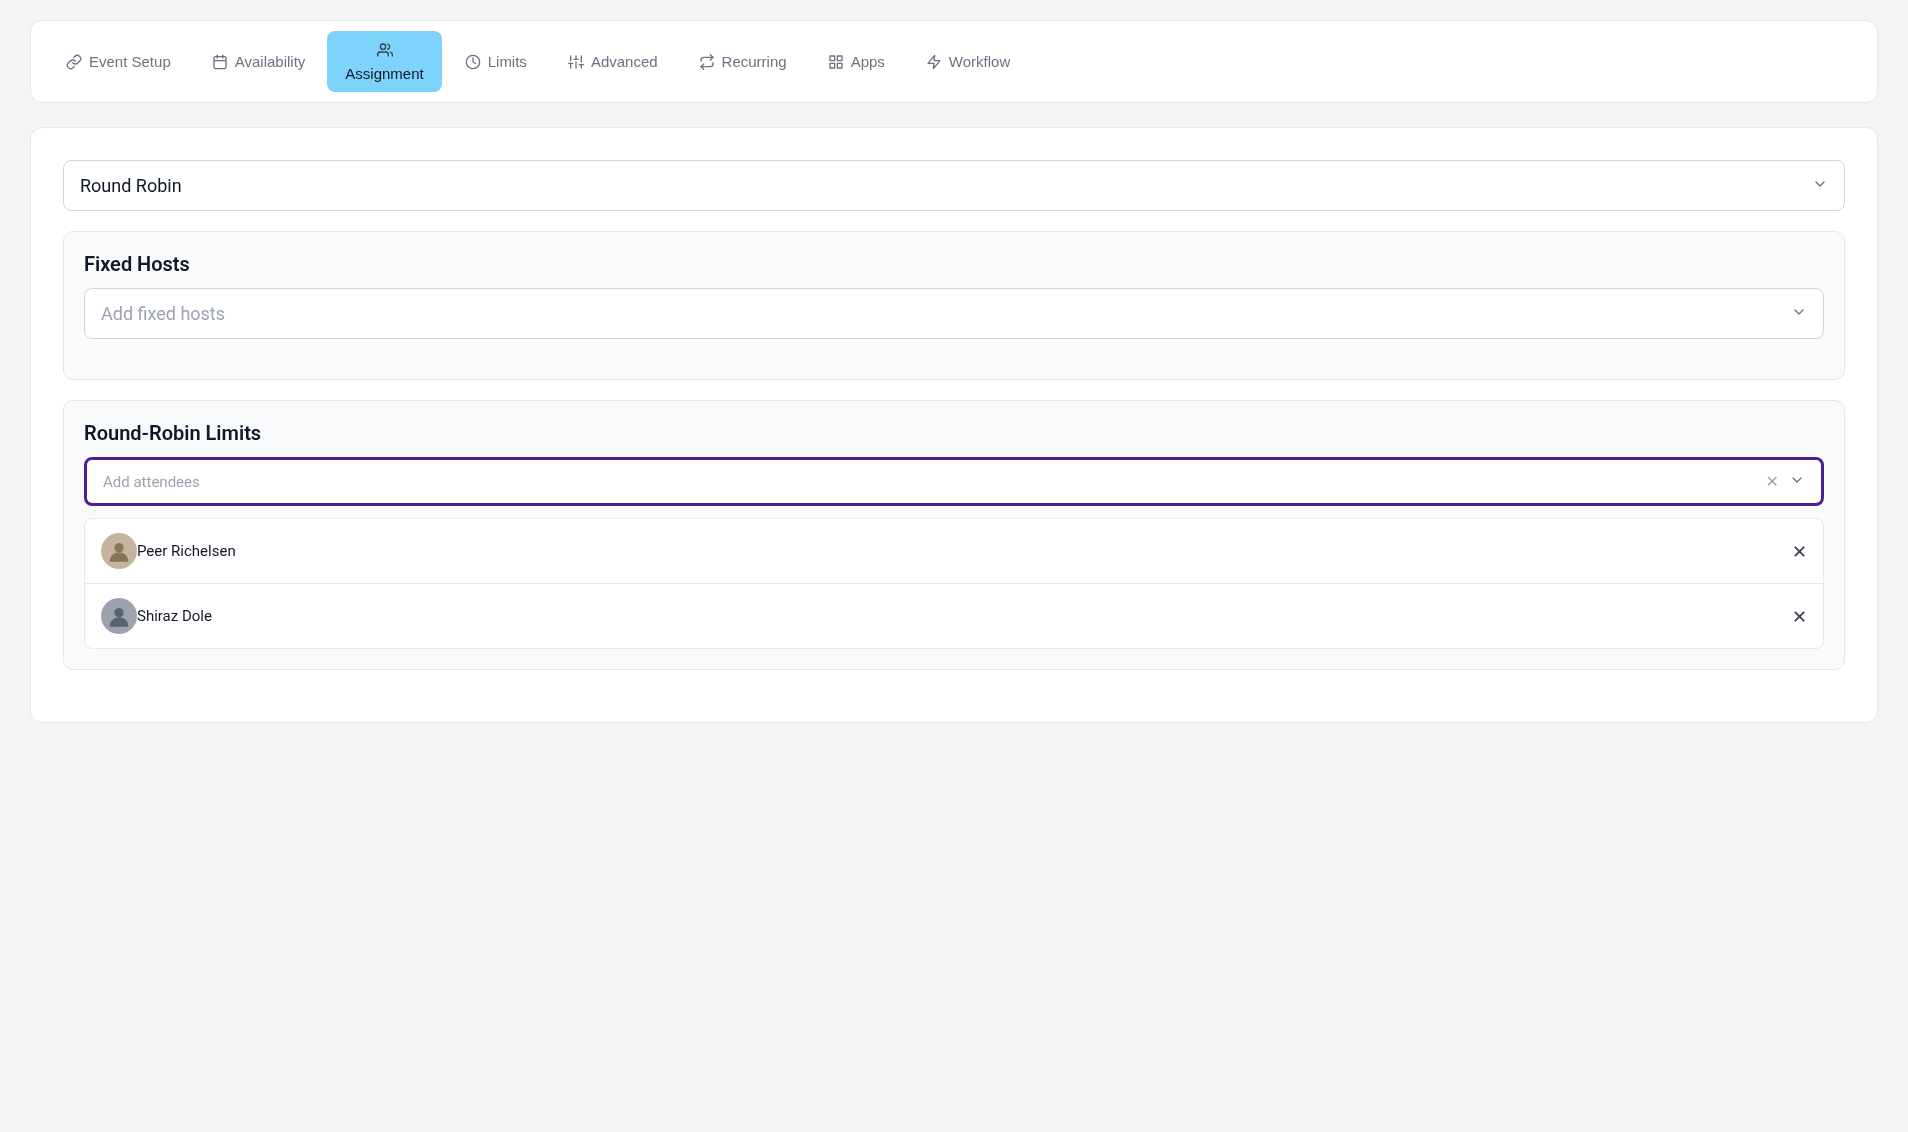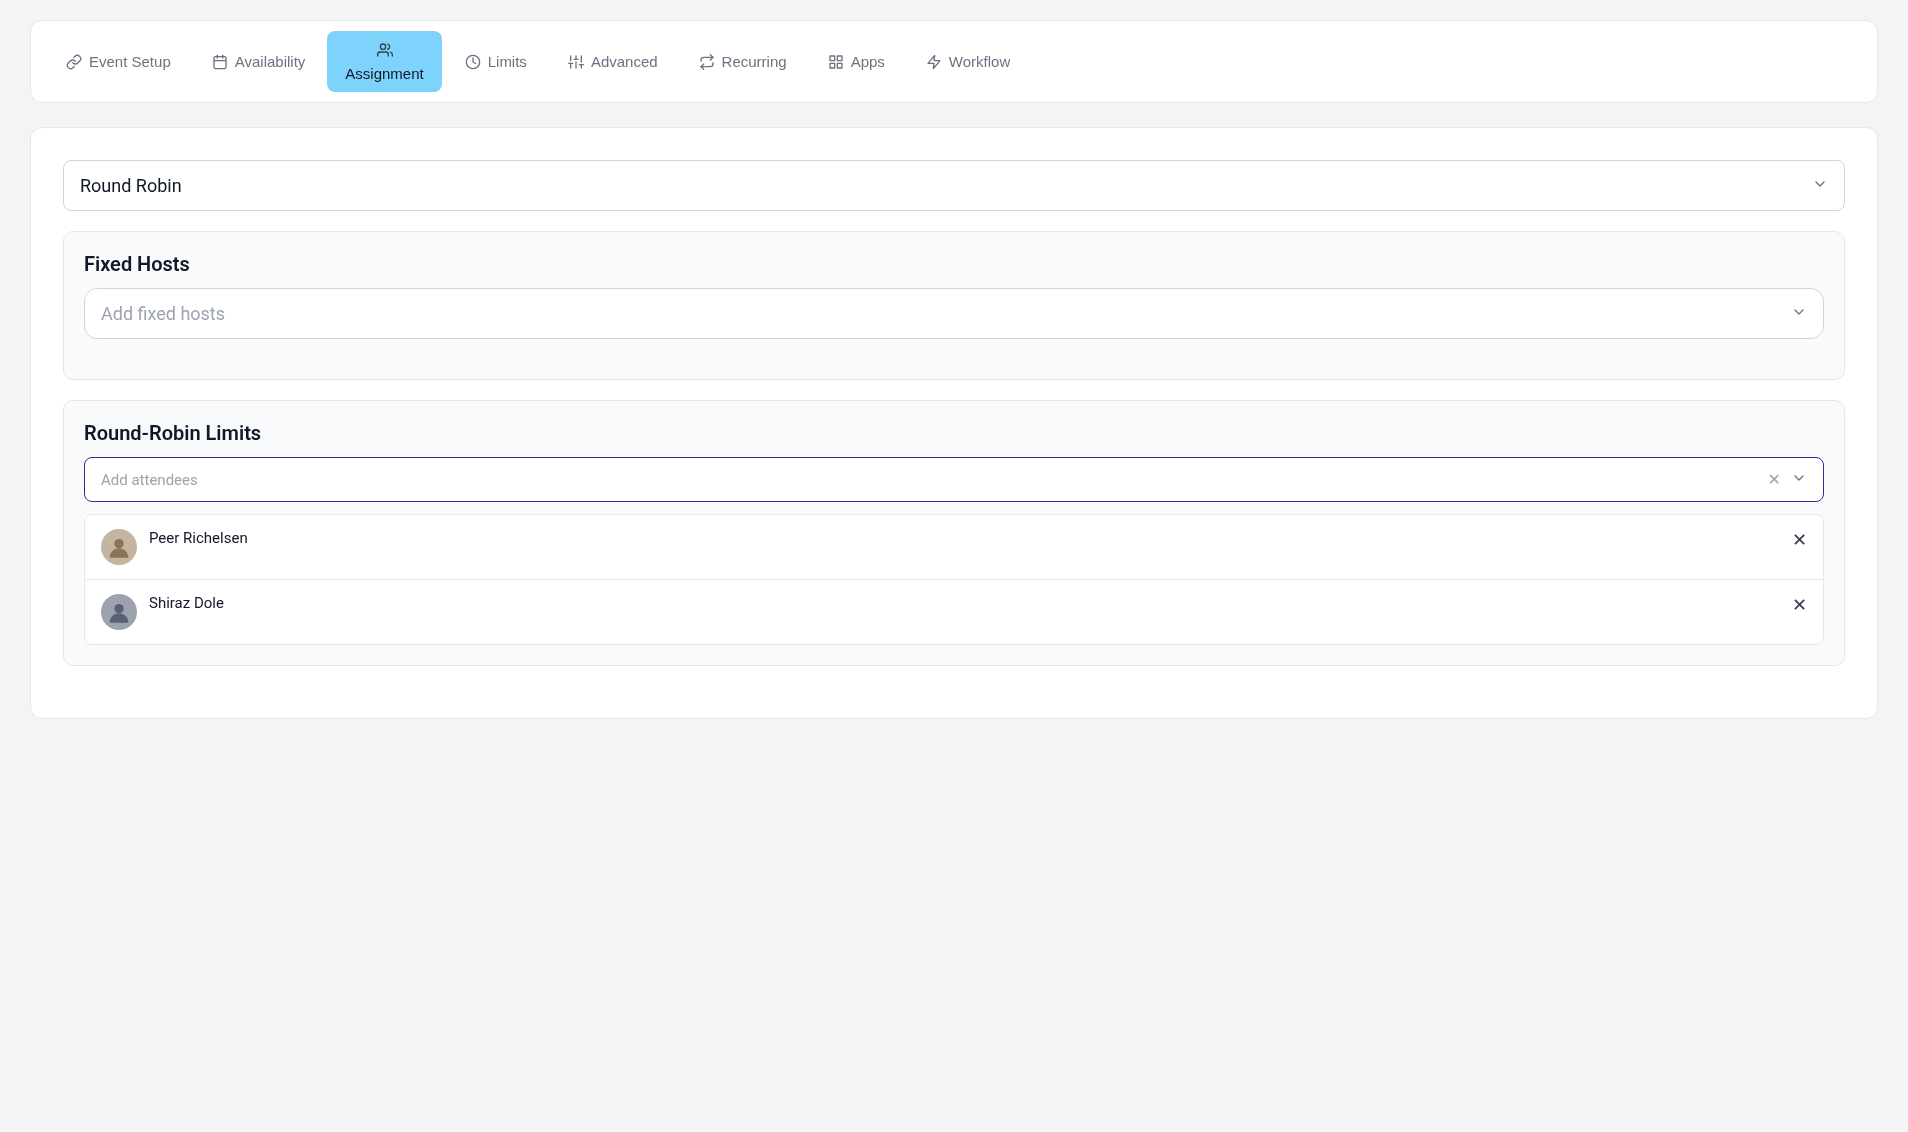--- a/index.html
+++ b/index.html
@@ -92,21 +92,20 @@
       color: #111827;
       background: #ffffff;
       display: flex;
       align-items: center;
       justify-content: space-between;
       cursor: pointer;
     }
 
     .select-display.placeholder {
       color: #9ca3af;
-      border-radius: 13px;
     }
 
     .chevron-icon {
       color: #6b7280;
       font-size: 14px;
     }
 
     
     .inner-section {
       background: #f9fafb;
@@ -119,21 +118,21 @@
     .inner-section-title {
       font-size: 20px;
       font-weight: 600;
       color: #111827;
       margin-bottom: 12px;
     }
 
     
     .attendees-input {
       width: 100%;
-      border: 1px solid #4c1d95;
+      border: 3px solid #4c1d95;
       border-radius: 8px;
       padding: 12px 16px;
       font-size: 15px;
       color: #9ca3af;
       background: #ffffff;
       display: flex;
       align-items: center;
       justify-content: space-between;
       cursor: text;
       margin-bottom: 12px;
@@ -154,23 +153,24 @@
     
     .host-list {
       background: #ffffff;
       border: 1px solid #e5e7eb;
       border-radius: 8px;
       overflow: hidden;
     }
 
     .host-item {
       display: flex;
+      align-items: center;
       padding: 14px 16px;
       border-bottom: 1px solid #e5e7eb;
-      gap: 12px;
+      gap: 0;
     }
 
     .host-item:last-child {
       border-bottom: none;
     }
 
     .avatar {
       width: 36px;
       height: 36px;
       border-radius: 50%;

